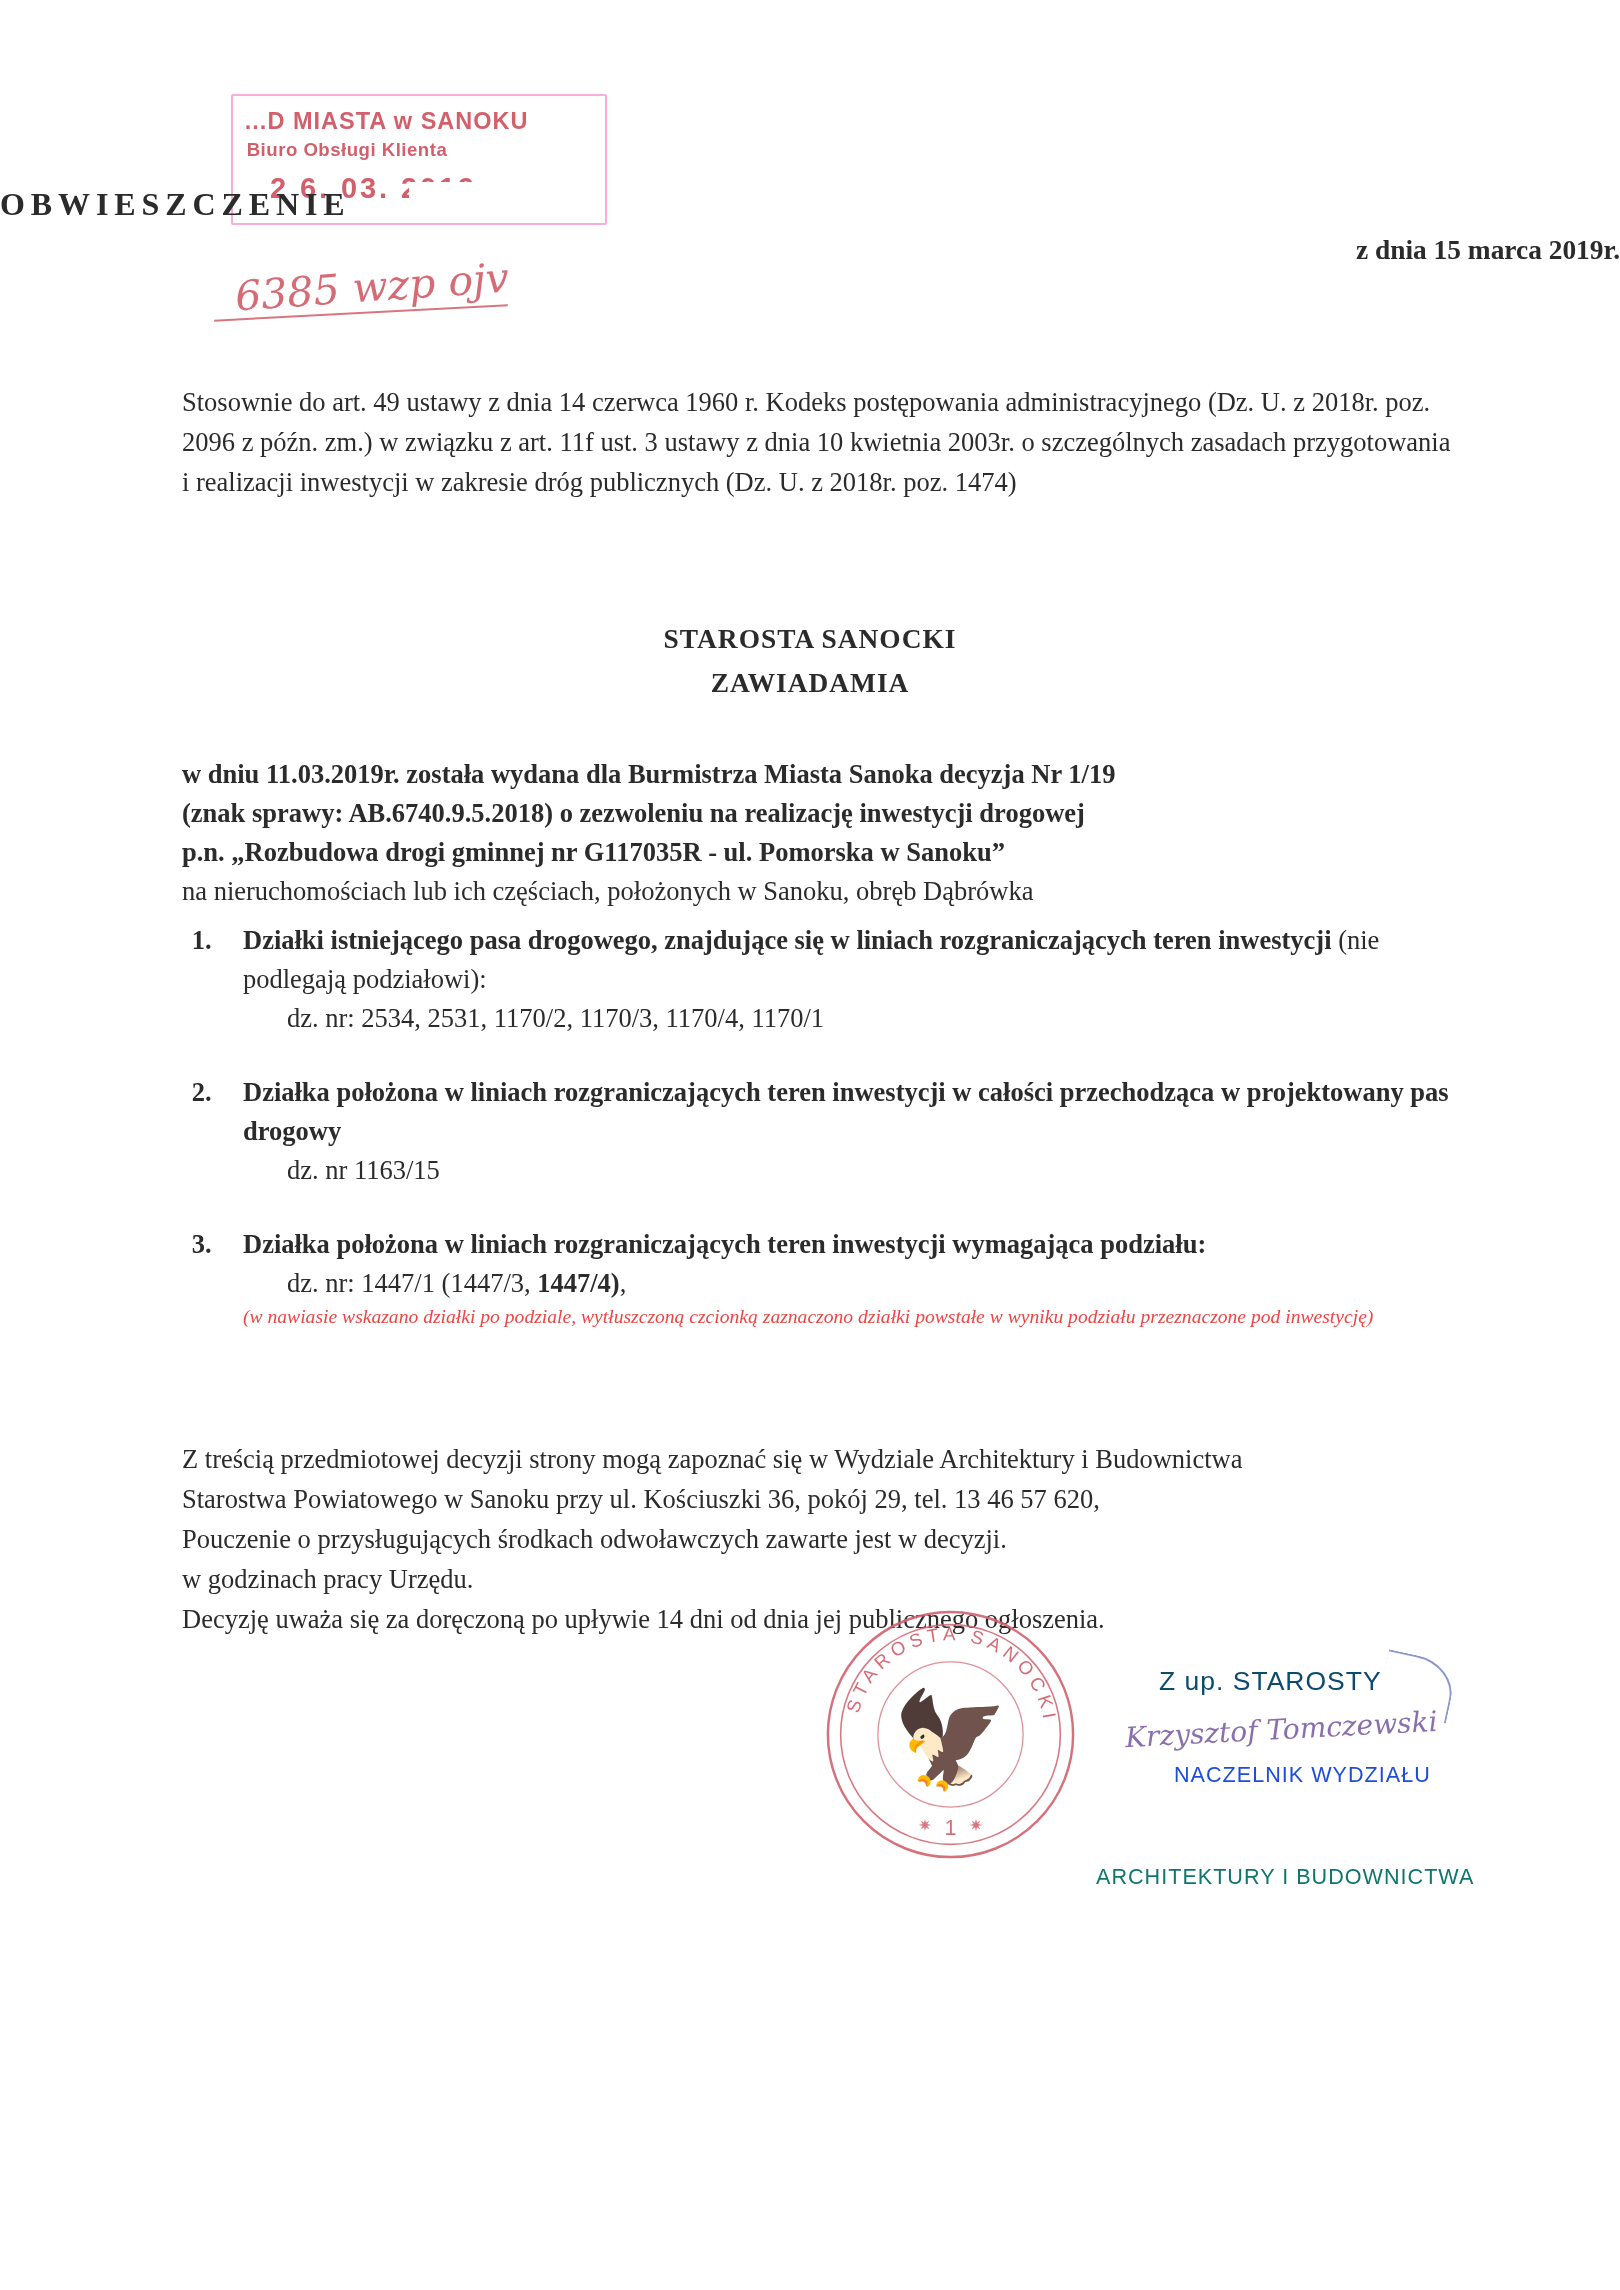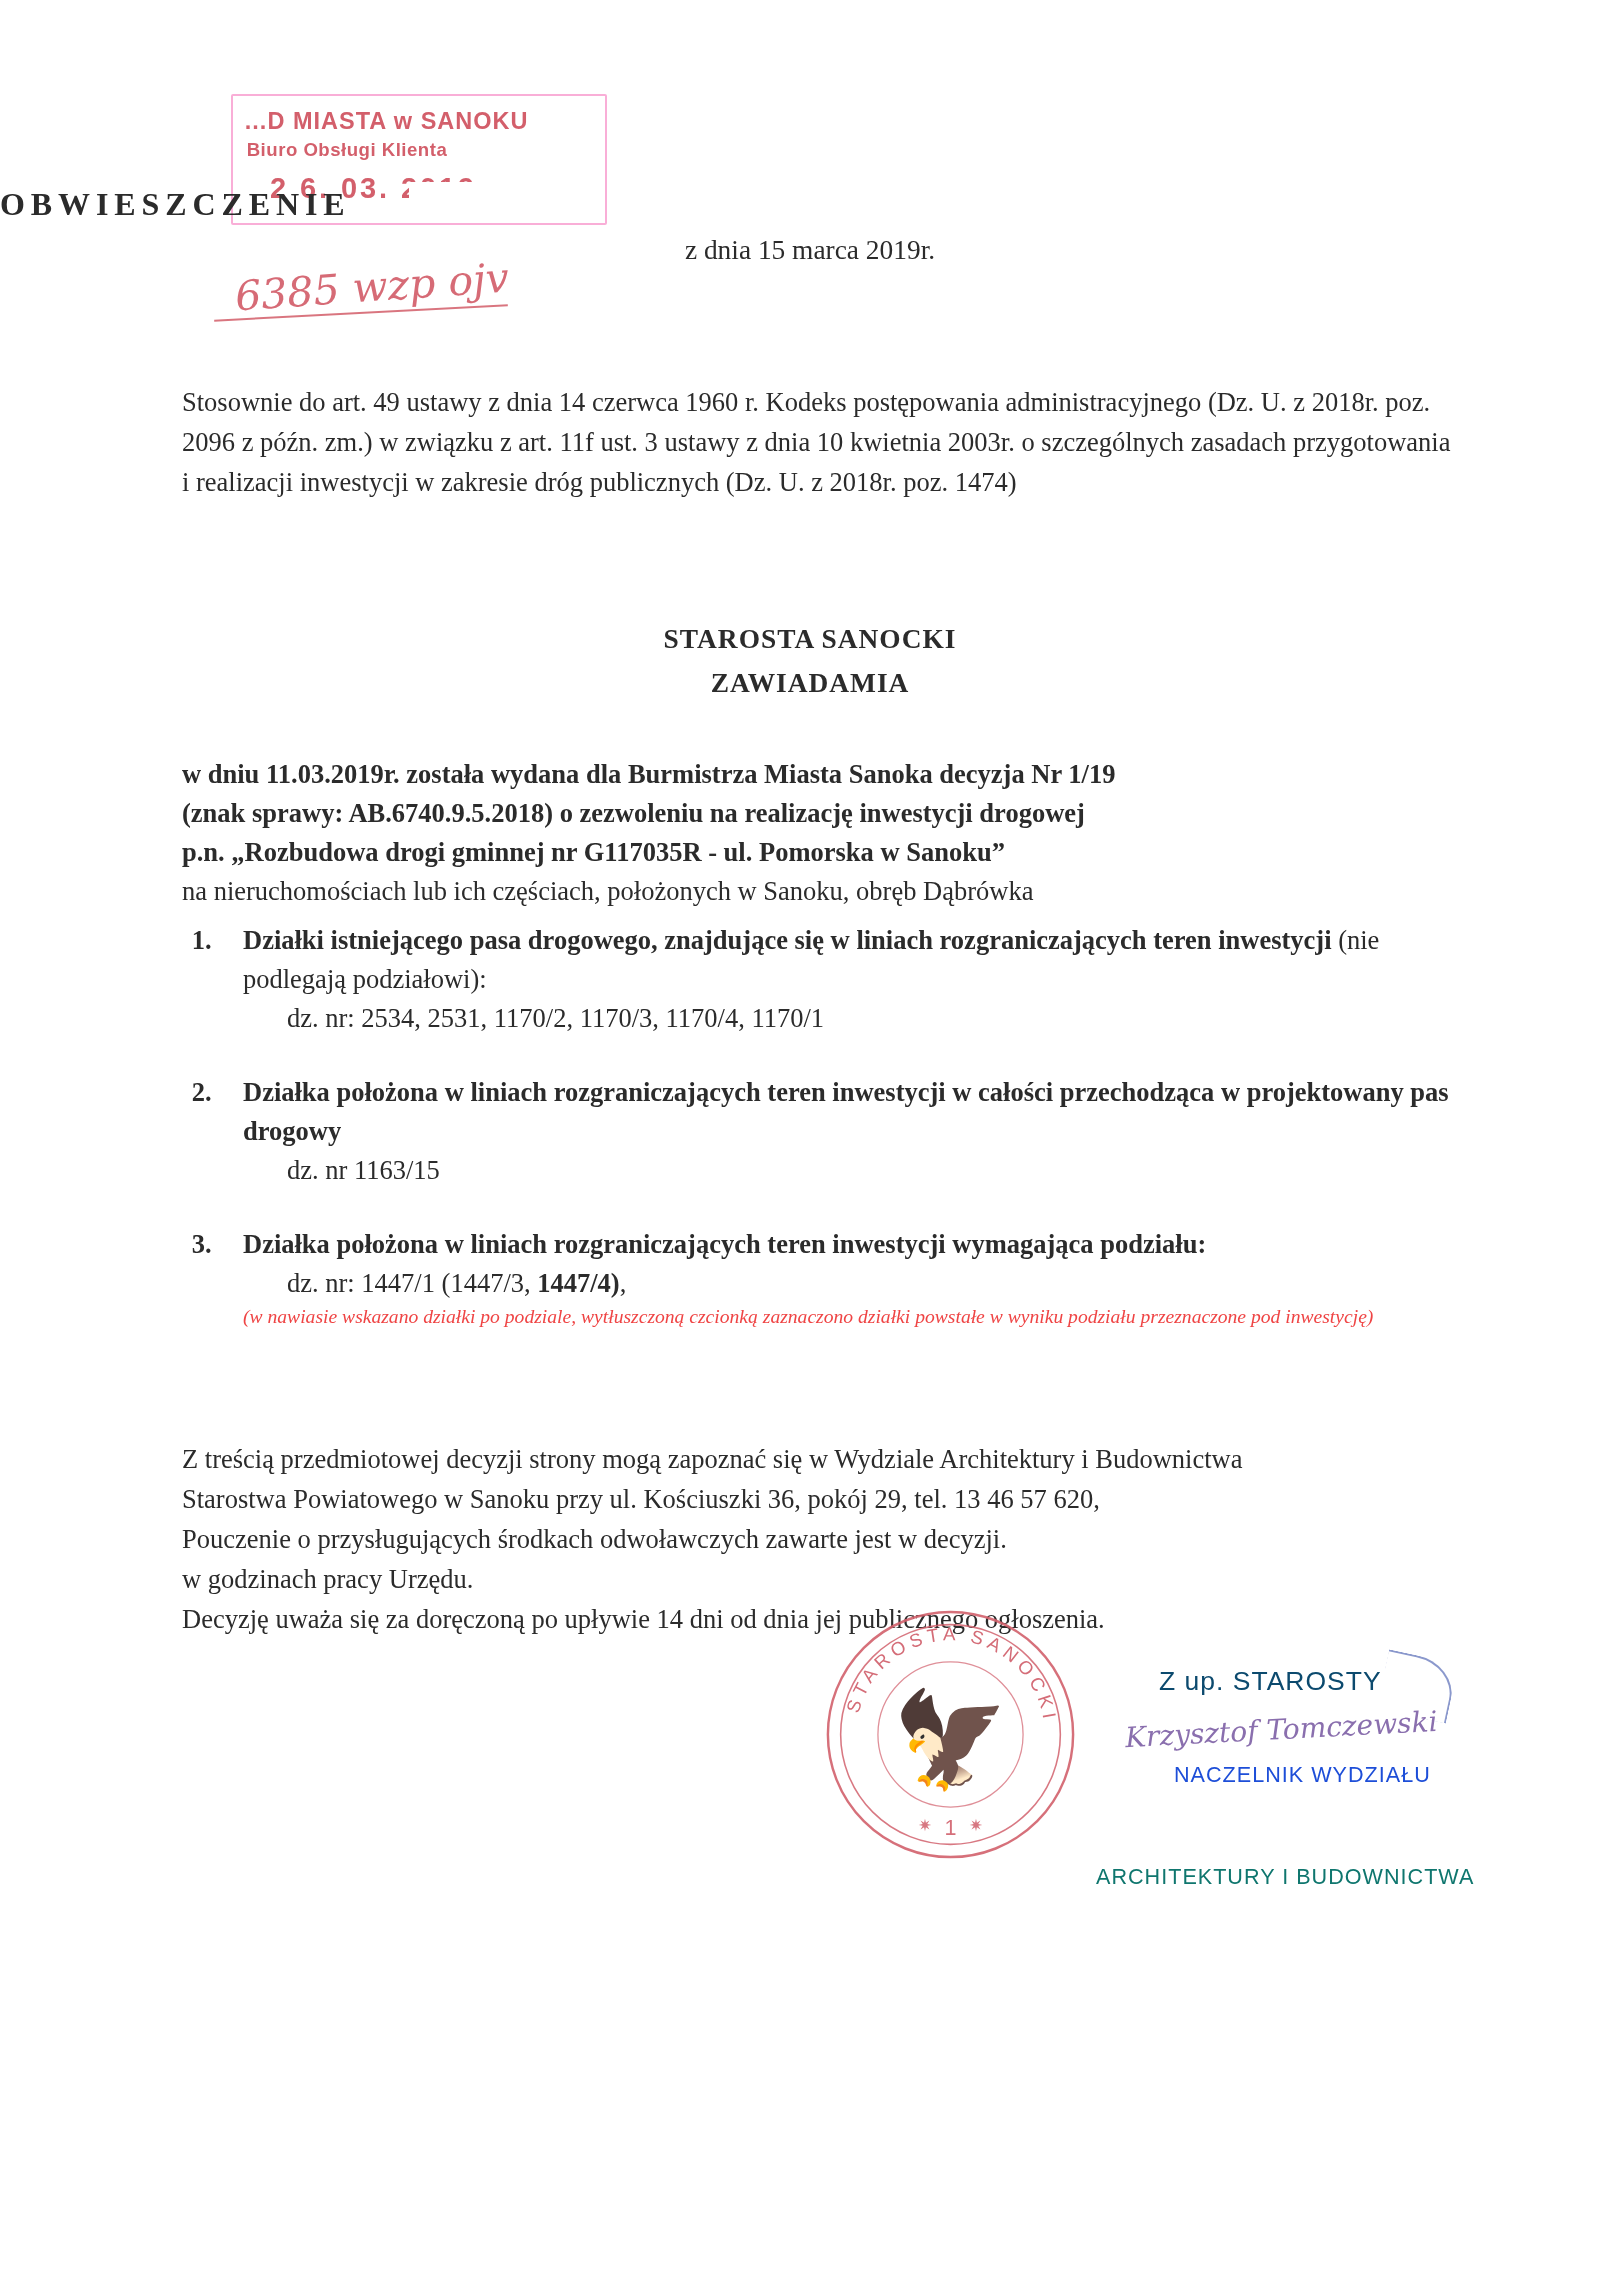--- a/index.html
+++ b/index.html
@@ -99,23 +99,23 @@
     text-align: left;
     font-size: 32px;
     font-weight: bold;
     letter-spacing: 5.9px;
   }
   .subtitle {
     position: absolute;
     left: 0;
     top: 235px;
     width: 1620px;
-    text-align: center;
+    text-align: right;
     font-size: 27.4px;
-    font-weight: normal;
+    font-weight: bold;
   }
 
   
   .intro {
     position: absolute;
     left: 182px;
     top: 382px;
     width: 1274px;
     font-size: 26.5px;
     line-height: 40px;

